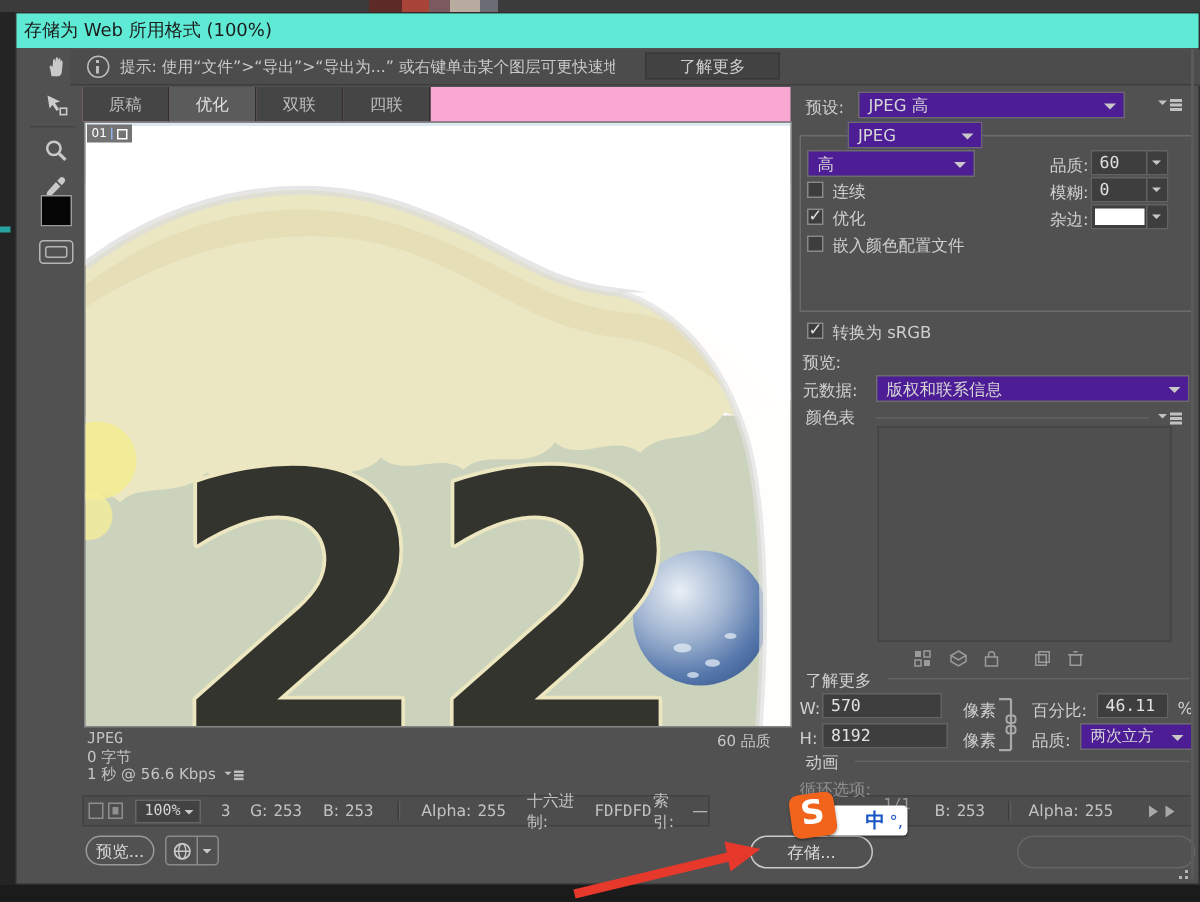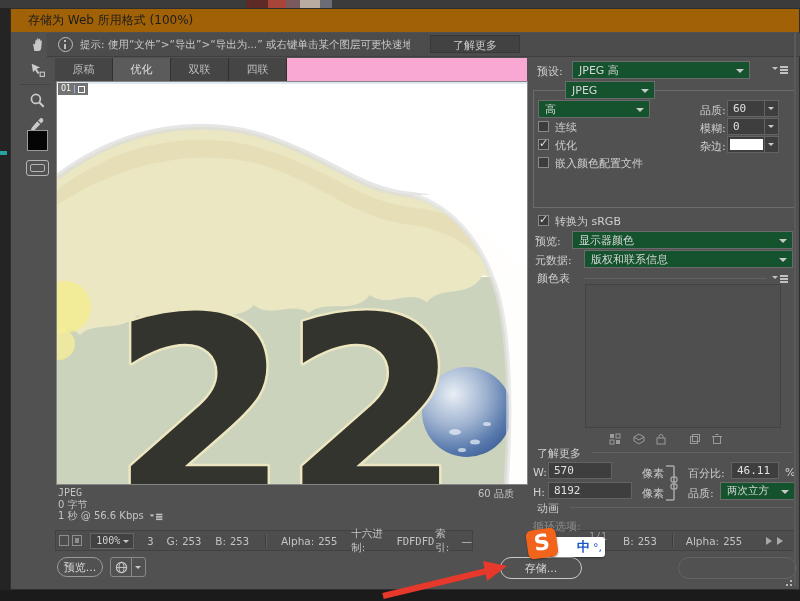--- a/index.html
+++ b/index.html
@@ -9,22 +9,22 @@
   .mono{font-family:"DejaVu Sans Mono",monospace;}
   
   .strip-top{position:absolute;left:0;top:0;width:800px;height:8px;background:#3b3b3b;}
   .sliver{position:absolute;left:246px;top:0;width:86px;height:8px;display:flex;}
   .sliver i{display:block;height:8px;}
   .strip-left{position:absolute;left:0;top:8px;width:10px;height:593px;background:#242424;}
   .teal{position:absolute;left:0;top:143px;width:7px;height:4px;background:#27a39f;}
   .strip-bottom{position:absolute;left:0;top:590px;width:800px;height:11px;background:#1b1b1b;}
   
   .dialog{position:absolute;left:10px;top:8px;width:790px;height:582px;border:1px solid #2e2e2e;box-sizing:border-box;background:#515151;}
-  .titlebar{position:absolute;left:0;top:0;width:100%;height:23px;background:#a16207;color:#1c1c1c;
-            font-size:12px;line-height:23px;padding-left:17px;box-sizing:border-box;}
+  .titlebar{position:absolute;left:0;top:0;width:100%;height:23px;background:#5eead4;color:#1c1c1c;
+            font-size:12px;line-height:23px;padding-left:5px;box-sizing:border-box;}
   
   .hintbar{position:absolute;left:47px;top:33px;width:753px;height:23px;background:#4c4c4c;border-bottom:1px solid #3e3e3e;display:flex;align-items:center;}
   .info-ic{width:13px;height:13px;border:1px solid #bdbdbd;border-radius:50%;margin-left:11px;position:relative;flex:0 0 auto;}
   .info-ic::before{content:"";position:absolute;left:5px;top:2px;width:2px;height:2px;background:#bdbdbd;}
   .info-ic::after{content:"";position:absolute;left:5px;top:6px;width:2px;height:5px;background:#bdbdbd;}
   .hint-t{color:#c9c9c9;font-size:10.5px;margin-left:7px;white-space:nowrap;overflow:hidden;max-width:330px;}
   .learn{position:absolute;left:383px;top:2px;width:90px;height:18px;background:#424242;border:1px solid #383838;
          color:#cccccc;font-size:11px;text-align:center;line-height:17px;}
   
   .tool{position:absolute;left:26px;width:22px;height:22px;display:flex;align-items:center;justify-content:center;}
@@ -60,21 +60,21 @@
   .browserbtn{position:absolute;left:110px;top:557px;width:36px;height:20px;border:1px solid #8a8a8a;border-radius:3px;
               box-sizing:border-box;display:flex;}
   .browserbtn .ic{width:21px;display:flex;align-items:center;justify-content:center;}
   .browserbtn .ch{width:13px;border-left:1px solid #8a8a8a;position:relative;}
   .browserbtn .ch::after{content:"";position:absolute;left:3px;top:8px;border:3.5px solid transparent;border-top-color:#c9c9c9;}
   .grip{position:absolute;left:786px;top:576px;width:11px;height:11px;}
   .grip i{position:absolute;width:2px;height:2px;background:#b5b5b5;}
   
   .lb{position:absolute;font-size:11px;color:#cfcfcf;white-space:nowrap;}
   .lb.dim{color:#8f8f8f;}
-  .dd{position:absolute;height:18px;background:#14532d;border:1px solid #6b6b6b;box-sizing:border-box;
+  .dd{position:absolute;height:18px;background:#4c1d95;border:1px solid #6b6b6b;box-sizing:border-box;
       display:flex;align-items:center;padding:0 16px 0 6px;font-size:11px;color:#d6d6d6;white-space:nowrap;overflow:hidden;}
   .dd::after{content:"";position:absolute;right:5px;top:7px;border:4px solid transparent;border-top-color:#c9c9c9;}
   .dd.dis{color:#8f8f8f;background:#4a4a4a;border-color:#5c5c5c;}
   .dd.dis::after{border-top-color:#8f8f8f;}
   .loopline{flex:1;border-top:1px solid #8a8a8a;margin:0 8px 0 10px;}
   .inp{position:absolute;height:17px;background:#3e3e3e;border:1px solid #636363;box-sizing:border-box;
        font-size:11px;color:#e0e0e0;display:flex;align-items:center;padding-left:5px;}
   .inp .spin{position:absolute;right:0;top:0;bottom:0;width:13px;border-left:1px solid #636363;}
   .inp .spin::after{content:"";position:absolute;left:3px;top:6px;border:3.5px solid transparent;border-top-color:#c9c9c9;}
   .cb{position:absolute;width:11px;height:11px;background:#3d3d3d;border:1px solid #8a8a8a;box-sizing:border-box;}
@@ -295,23 +295,20 @@
     <span class="spin"></span>
   </div>
 
   <span class="cb" style="left:538px;top:157px"></span>
   <span class="lb" style="left:555px;top:156px">嵌入颜色配置文件</span>
 
   <span class="cb on" style="left:538px;top:215px"></span>
   <span class="lb" style="left:555px;top:214px">转换为 sRGB</span>
 
   <span class="lb" style="left:535px;top:234px">预览:</span>
-  <div class="dd" style="left:572px;top:231px;width:221px">
-    <span>显示器颜色</span>
-  </div>
 
   <span class="lb" style="left:535px;top:253px">元数据:</span>
   <div class="dd" style="left:584px;top:250px;width:209px">
     <span>版权和联系信息</span>
   </div>
 
   <span class="lb" style="left:537px;top:271px">颜色表</span>
   <span class="secline" style="left:584px;top:278px;width:182px"></span>
   <span class="pmenu" style="left:772px;top:273px"></span>
   <div class="ctbox"></div>
@@ -344,21 +341,21 @@
     <svg width="12" height="12" viewBox="0 0 12 12">
         <rect x="2.5" y="3.5" width="7" height="7" fill="none" stroke="#9a9a9a"></rect>
         <line x1="1" y1="3.5" x2="11" y2="3.5" stroke="#9a9a9a"></line>
         <line x1="4.5" y1="1.5" x2="7.5" y2="1.5" stroke="#9a9a9a"></line>
       </svg>
     </span>
 
   <span class="lb" style="left:537px;top:446px">了解更多</span>
   <span class="secline" style="left:592px;top:452px;width:201px"></span>
   <span class="lb" style="left:533px;top:466px">W:</span>
-  <div class="inp mono" style="left:548px;top:462px;width:64px">
+  <div class="inp mono" style="left:548px;top:462px;width:80px">
     <span>570</span>
   </div>
   <span class="lb" style="left:642px;top:466px">像素</span>
   <span class="lb" style="left:533px;top:486px">H:</span>
   <div class="inp mono" style="left:548px;top:482px;width:84px">
     <span>8192</span>
   </div>
   <span class="lb" style="left:642px;top:486px">像素</span>
   <svg class="abs" style="left:664px;top:464px" width="16" height="38" viewBox="0 0 16 38">
     <path d="M2 2 H10 M10 2 V36 M2 36 H10" fill="none" stroke="#a8a8a8" stroke-width="1.5"></path>

